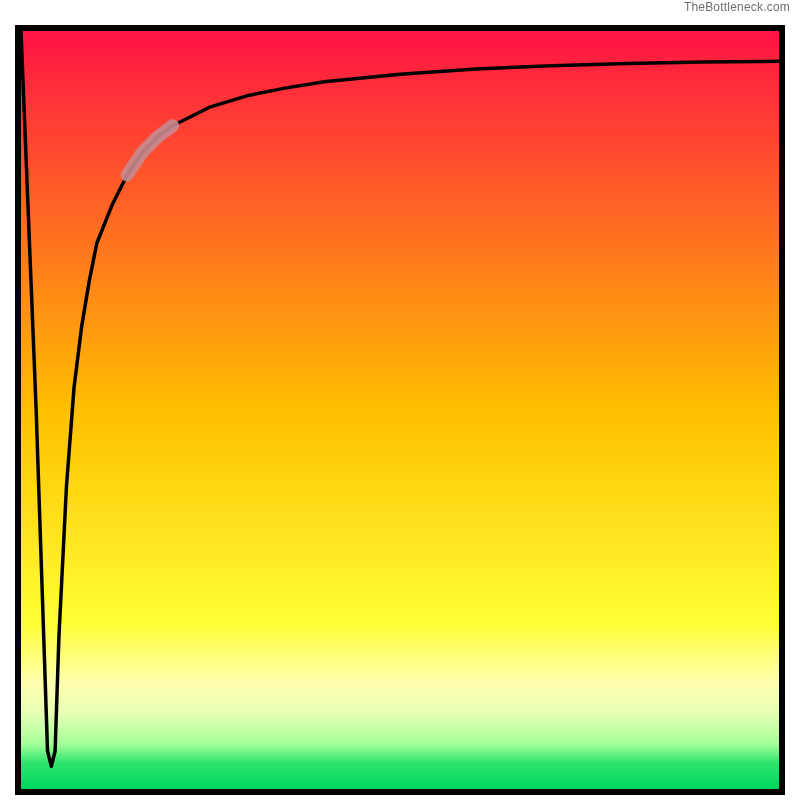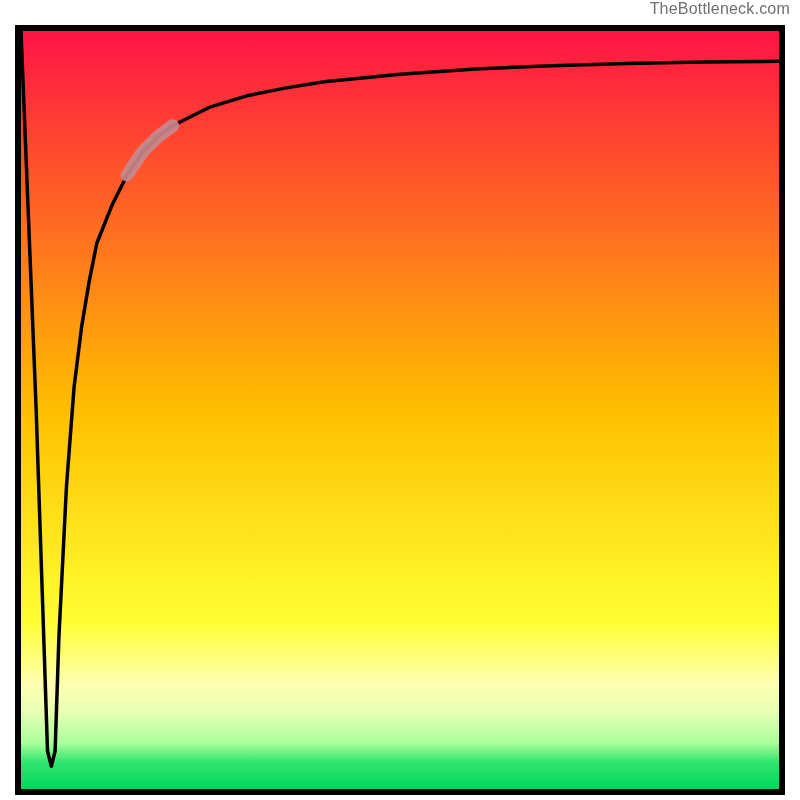--- a/index.html
+++ b/index.html
@@ -13,21 +13,21 @@
   }
   .stage {
     position: relative;
     width: 800px;
     height: 800px;
   }
   .watermark {
     position: absolute;
     top: 0px;
     right: 10px;
-    font-size: 16px;
+    font-size: 12px;
     font-weight: 500;
     color: #6f6f6f;
     letter-spacing: 0.2px;
     user-select: none;
   }
   .plot-frame {
     position: absolute;
     left: 15px;
     top: 25px;
     width: 770px;

